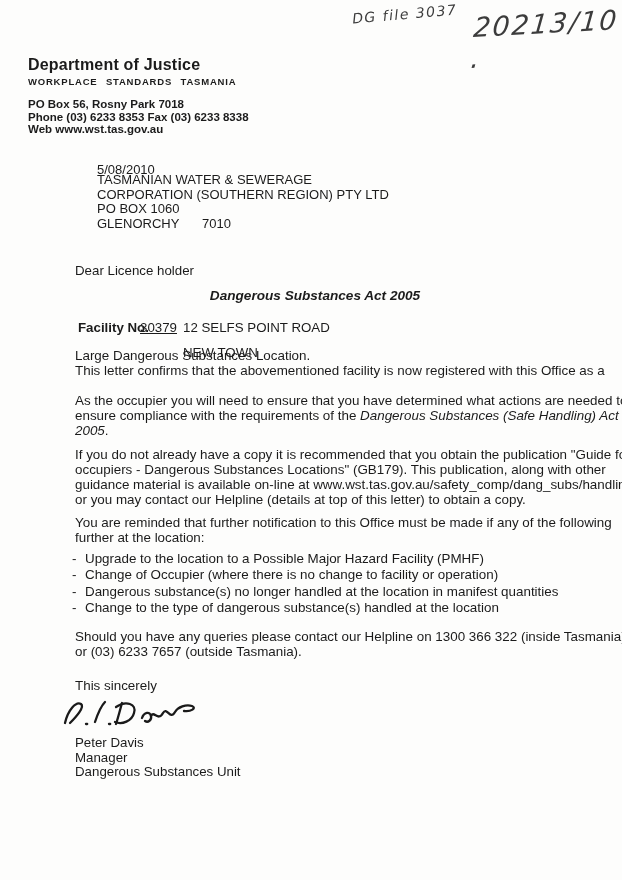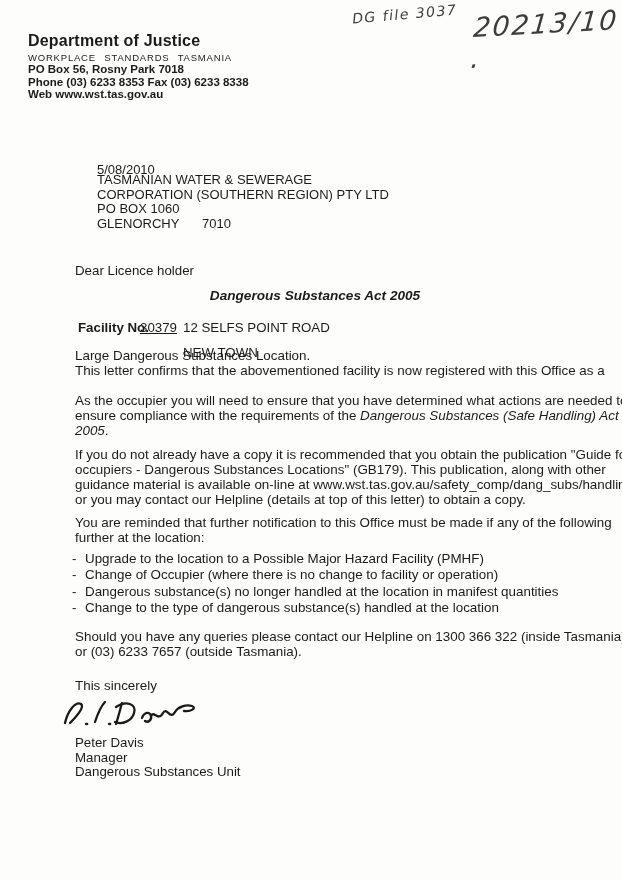--- a/index.html
+++ b/index.html
@@ -28,24 +28,24 @@
     transform: rotate(-5deg);
   }
   .hand-big {
     left: 472px; top: 8px;
     font-size: 27px;
     letter-spacing: 2px;
     transform: rotate(-3deg) skewX(-8deg);
   }
 
   
-  .letterhead { left: 28px; top: 32px; line-height: 1.1; }
+  .letterhead { left: 28px; top: 56px; line-height: 1.1; }
   .dept { font-size: 16px; font-weight: 700; letter-spacing: 0.2px; }
-  .division { font-size: 9.5px; font-weight: 400; letter-spacing: 0.8px; word-spacing: 5px; margin-top: 3px; }
-  .contact { font-size: 11.5px; font-weight: 700; line-height: 12.5px; white-space: nowrap; }
+  .division { font-size: 9.5px; font-weight: 700; letter-spacing: 0.8px; word-spacing: 5px; margin-top: 3px; }
+  .contact { margin-top: 11px; font-size: 11.5px; font-weight: 700; line-height: 12.5px; white-space: nowrap; }
 
   .date-line { left: 97px; top: 150px; font-size: 13px; margin-top: 12px; }
 
   .recipient { left: 97px; top: 173px; font-size: 13px; line-height: 14.6px; white-space: nowrap; }
   .recipient .city { display: inline-block; width: 105px; }
 
   .salutation { left: 75px; top: 263px; font-size: 13.3px; }
 
   .act-title {
     left: 0; top: 288px; width: 600px;

